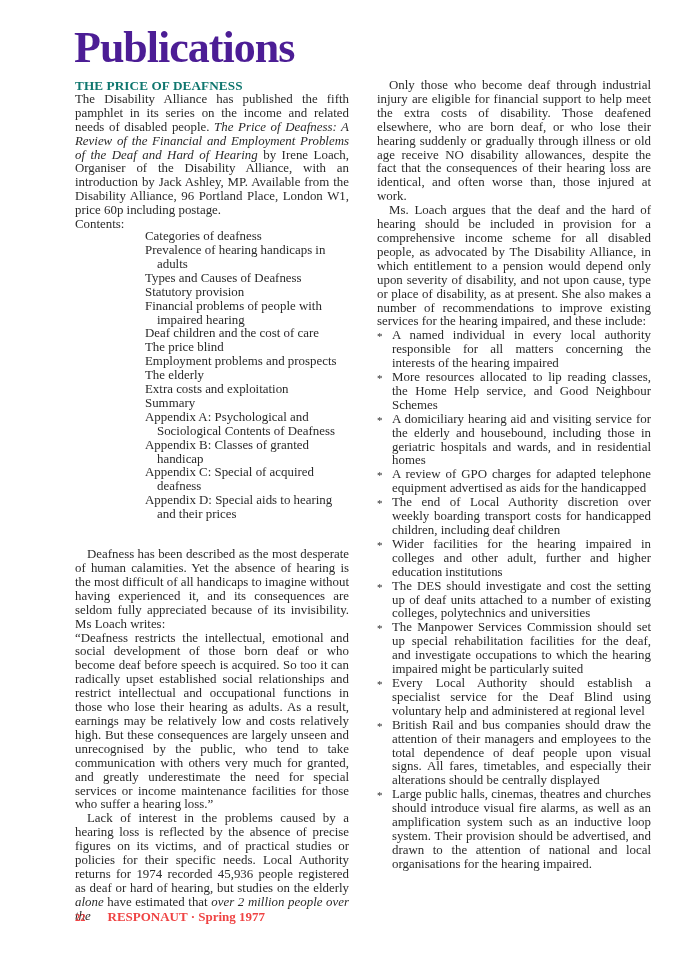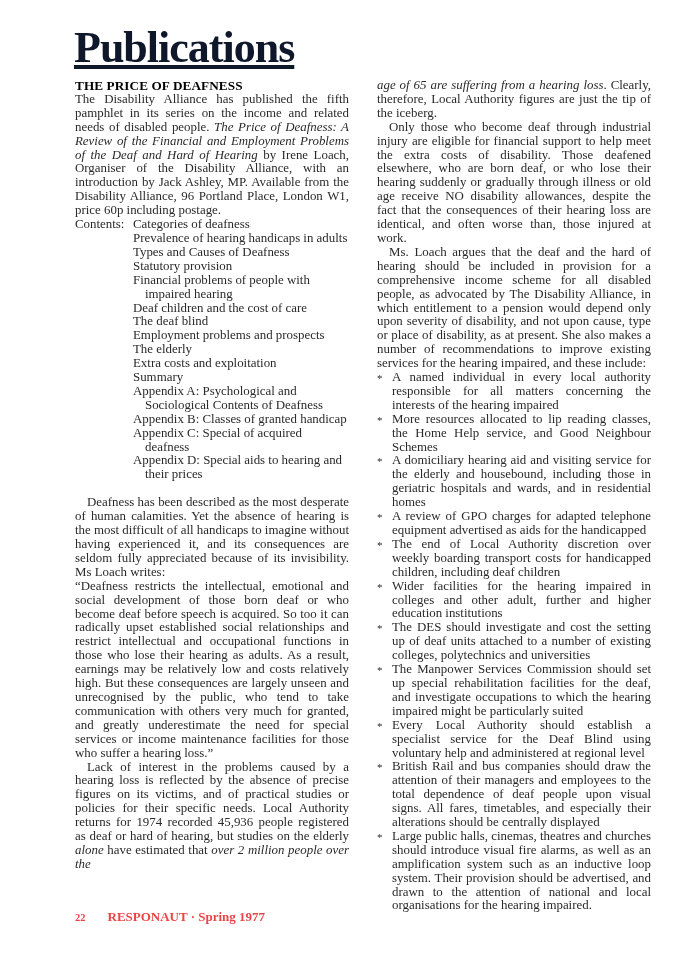--- a/index.html
+++ b/index.html
@@ -1,29 +1,29 @@
 <!DOCTYPE html>
 <html><head>
 <meta charset="utf-8">
 <style>
   html, body { margin: 0; padding: 0; background: #ffffff; }
   body { width: 690px; height: 975px; position: relative; overflow: hidden;
          font-family: "Liberation Serif", "DejaVu Serif", serif; color: #2a2a2a; }
   .page-title { position: absolute; left: 74px; top: 26px; margin: 0;
          font-family: "Liberation Serif", serif; font-weight: bold; font-size: 44px;
-         letter-spacing: -1px; color: #0f172a; line-height: 1; text-decoration: underline; }
+         letter-spacing: -1px; color: #4c1d95; line-height: 1; }
   .col { position: absolute; top: 79px; width: 274px; font-size: 12.9px; line-height: 13.9px; }
   .col-left { left: 75px; }
   .col-right { left: 377px; }
   .col p { margin: 0; text-align: justify; }
   .ind { text-indent: 12px; }
-  .head { font-weight: bold; font-size: 13.2px; letter-spacing: 0.1px; color: #000000; }
+  .head { font-weight: bold; font-size: 13.2px; letter-spacing: 0.1px; color: #0f766e; }
   .contents { display: flex; margin: 0; }
   .contents .clabel { width: 58px; flex: none; }
-  .contents ul { list-style: none; margin: 0; padding: 0; }
+  .contents ul { list-style: none; margin: 12px; padding: 0; }
   .contents li { padding-left: 12px; text-indent: -12px; }
   .quote { margin: 0 0 0 12px; text-align: justify; }
   .gap { height: 14px; }
   ul.recs { list-style: none; margin: 0; padding: 0; }
   ul.recs li { position: relative; padding-left: 15px; text-align: justify; }
   ul.recs li .bullet { position: absolute; left: 0; top: 1px; font-size: 11px; }
   i { font-style: italic; }
   .footer { position: absolute; left: 75px; top: 909px; font-size: 13px; font-weight: bold; color: #ef4444; }
   .footer .pno { font-size: 10.5px; margin-right: 22px; }
 </style>
@@ -37,39 +37,38 @@
   <p><span>The Disability Alliance has published the fifth pamphlet in its series on the income and related needs of disabled people. </span><i>The Price of Deafness: A Review of the Financial and Employment Problems of the Deaf and Hard of Hearing</i><span> by Irene Loach, Organiser of the Disability Alliance, with an introduction by Jack Ashley, MP. Available from the Disability Alliance, 96 Portland Place, London W1, price 60p including postage.</span></p>
   <div class="contents">
     <span class="clabel">Contents:</span>
     <ul>
       <li>Categories of deafness</li>
       <li>Prevalence of hearing handicaps in adults</li>
       <li>Types and Causes of Deafness</li>
       <li>Statutory provision</li>
       <li>Financial problems of people with impaired hearing</li>
       <li>Deaf children and the cost of care</li>
-      <li>The deaf blind</li>
+      <li>The price blind</li>
       <li>Employment problems and prospects</li>
       <li>The elderly</li>
       <li>Extra costs and exploitation</li>
       <li>Summary</li>
       <li>Appendix A: Psychological and Sociological Contents of Deafness</li>
       <li>Appendix B: Classes of granted handicap</li>
       <li>Appendix C: Special of acquired deafness</li>
       <li>Appendix D: Special aids to hearing and their prices</li>
     </ul>
   </div>
   <div class="gap"></div>
   <p class="ind">Deafness has been described as the most desperate of human calamities. Yet the absence of hearing is the most difficult of all handicaps to imagine without having experienced it, and its consequences are seldom fully appreciated because of its invisibility. Ms Loach writes:</p>
   <p class="quote">“Deafness restricts the intellectual, emotional and social development of those born deaf or who become deaf before speech is acquired. So too it can radically upset established social relationships and restrict intellectual and occupational functions in those who lose their hearing as adults. As a result, earnings may be relatively low and costs relatively high. But these consequences are largely unseen and unrecognised by the public, who tend to take communication with others very much for granted, and greatly underestimate the need for special services or income maintenance facilities for those who suffer a hearing loss.”</p>
   <p class="ind"><span>Lack of interest in the problems caused by a hearing loss is reflected by the absence of precise figures on its victims, and of practical studies or policies for their specific needs. Local Authority returns for 1974 recorded 45,936 people registered as deaf or hard of hearing, but studies on the elderly </span><i>alone</i><span> have estimated that </span><i>over 2 million people over the</i></p>
 </div>
 
 <div class="col col-right">
-  <p><i>age of 65 are suffering from a hearing loss</i><span>. Clearly, therefore, Local Authority figures are just the tip of the iceberg.</span></p>
   <p class="ind">Only those who become deaf through industrial injury are eligible for financial support to help meet the extra costs of disability. Those deafened elsewhere, who are born deaf, or who lose their hearing suddenly or gradually through illness or old age receive NO disability allowances, despite the fact that the consequences of their hearing loss are identical, and often worse than, those injured at work.</p>
   <p class="ind">Ms. Loach argues that the deaf and the hard of hearing should be included in provision for a comprehensive income scheme for all disabled people, as advocated by The Disability Alliance, in which entitlement to a pension would depend only upon severity of disability, and not upon cause, type or place of disability, as at present. She also makes a number of recommendations to improve existing services for the hearing impaired, and these include:</p>
   <ul class="recs">
     <li><span class="bullet">*</span><span>A named individual in every local authority responsible for all matters concerning the interests of the hearing impaired</span></li>
     <li><span class="bullet">*</span><span>More resources allocated to lip reading classes, the Home Help service, and Good Neighbour Schemes</span></li>
     <li><span class="bullet">*</span><span>A domiciliary hearing aid and visiting service for the elderly and housebound, including those in geriatric hospitals and wards, and in residential homes</span></li>
     <li><span class="bullet">*</span><span>A review of GPO charges for adapted telephone equipment advertised as aids for the handicapped</span></li>
     <li><span class="bullet">*</span><span>The end of Local Authority discretion over weekly boarding transport costs for handicapped children, including deaf children</span></li>
     <li><span class="bullet">*</span><span>Wider facilities for the hearing impaired in colleges and other adult, further and higher education institutions</span></li>
     <li><span class="bullet">*</span><span>The DES should investigate and cost the setting up of deaf units attached to a number of existing colleges, polytechnics and universities</span></li>

